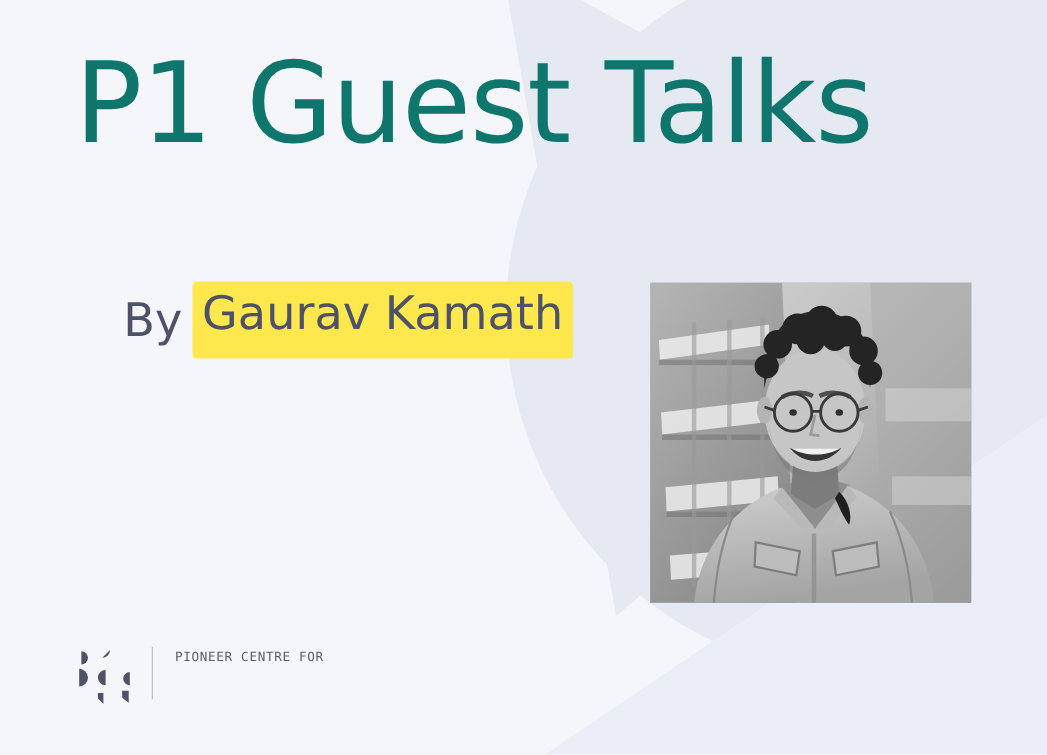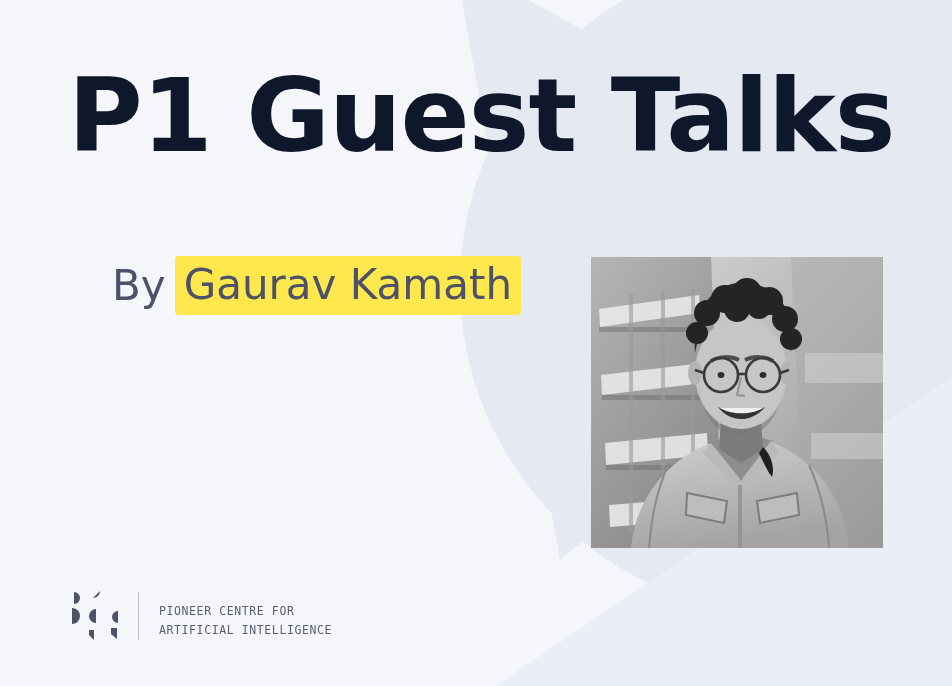--- a/index.html
+++ b/index.html
@@ -14,70 +14,70 @@
     background:#f4f6fa;
     overflow:hidden;
   }
   
   #bg-layer { position:absolute; inset:0; z-index:0; }
   #bg-layer svg { display:block; width:952px; height:686px; }
 
   
   #title {
     position:absolute;
-    left:68px; top:65px;
+    left:68px; top:44px;
     z-index:2;
     font-family:"DejaVu Sans", sans-serif;
     font-size:102px;
     line-height:1.0;
     letter-spacing:-1px;
-    font-weight:700;
-    color:#0f172a;
+    font-weight:400;
+    color:#0f766e;
     white-space:nowrap;
   }
   
   #byline {
     position:absolute;
     left:68px; top:256px;
     z-index:2;
     font-size:42px;
     line-height:50px;
     font-weight:400;
     color:#4e5268;
     white-space:nowrap;
     display:flex;
     align-items:center;
     margin-left:44px;
   }
   #byline-prefix { padding-right:9px; }
   #byline-name {
     background:#ffe84d;
     border-radius:4px;
-    padding:4px 9px 5px 9px;
+    padding:4px 9px 16px 9px;
     color:#4e5268;
   }
 
   
   #portrait {
     position:absolute;
     left:591px; top:257px;
     width:292px; height:291px;
     z-index:3;
     overflow:hidden;
     background:#9a9a9a;
   }
   #portrait svg { display:block; width:292px; height:291px; }
 
   
   #logo {
     position:absolute;
     left:68px; top:588px;
     z-index:2;
     display:flex;
-    align-items:flex-end;
+    align-items:flex-start;
   }
   #logo-mark { width:58px; height:52px; display:block; }
   #logo-divider {
     width:1px; height:48px;
     background:#b9bcc8;
     margin:0 20px 0 12px;
   }
   #logo-text {
     font-family:"DejaVu Sans Mono", monospace;
     font-size:11.5px;
@@ -237,17 +237,16 @@
         <path d="M28 21 A7 7 0 0 0 21 28 L28 28 Z M21 28 A7 7 0 0 0 28 35 L28 28 Z"></path>
         <path d="M50 23 A6 6 0 0 0 44 29 L50 29 Z M44 29 A6 6 0 0 0 50 35 L50 29 Z"></path>
 
         <path d="M26 42 A5 5 0 0 1 21 47 L21 42 Z M26 42 L26 52 L21 47 Z"></path>
         <path d="M49 40 A6 6 0 0 1 43 46 L43 40 Z M49 40 L49 51 L43 46 Z"></path>
       </g>
     </svg>
     <div id="logo-divider"></div>
     <div id="logo-text">
       <div>Pioneer Centre for</div>
-      <div>Artificial Intelligence</div>
     </div>
   </div>
 
 </div>
 
 </body></html>

